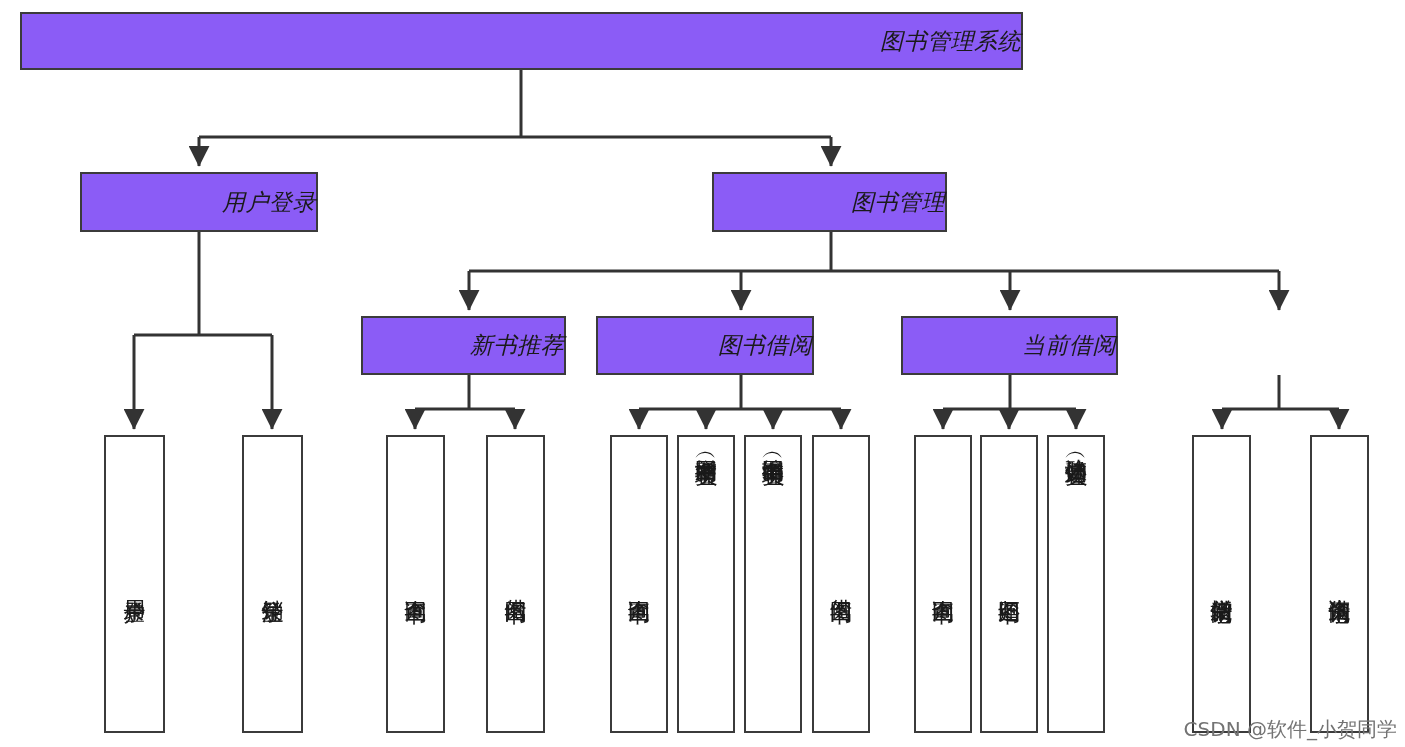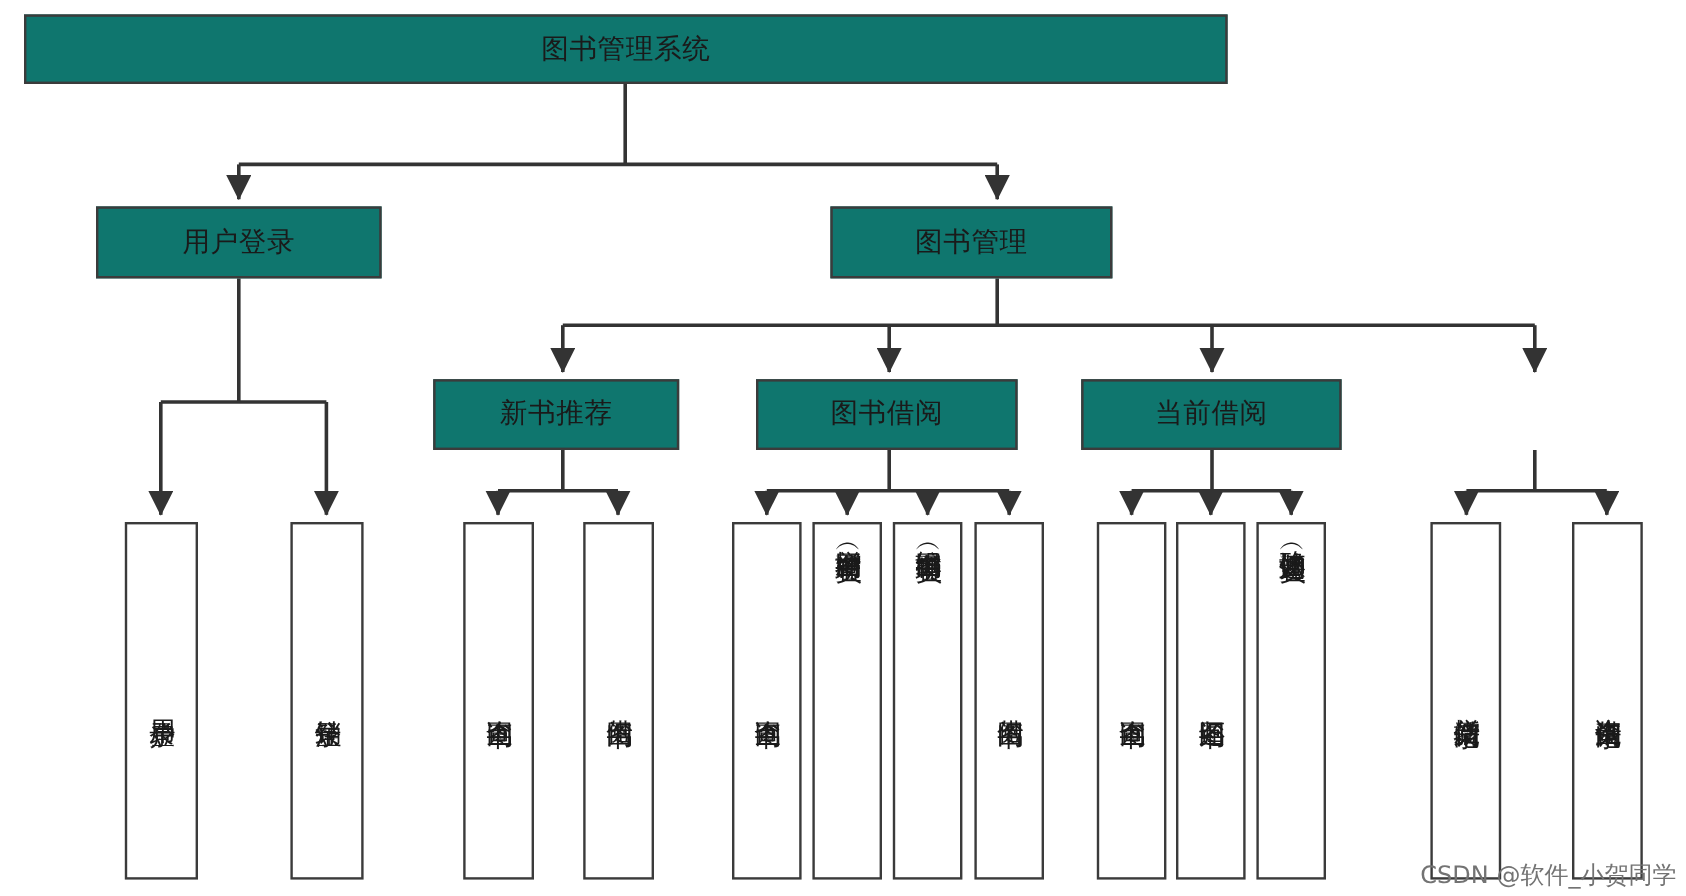--- a/index.html
+++ b/index.html
@@ -20,25 +20,26 @@
   svg.diagram {
     position: absolute;
     left: 0;
     top: 0;
     width: 1405px;
     height: 747px;
   }
   .node-box {
     position: absolute;
     box-sizing: border-box;
-    background: #0f766e;
+    background: #8b5cf6;
     border: 2.5px solid #3b3b3b;
     display: flex;
     align-items: center;
-    justify-content: center;
+    justify-content: flex-end;
+    font-style: italic;
   }
   .node-label {
     font-size: 23px;
     color: #1a1a1a;
     letter-spacing: 0.5px;
     line-height: 1.25;
     white-space: nowrap;
     font-family: "DejaVu Sans", "Liberation Sans", sans-serif;
   }
   .leaf-box {
@@ -131,28 +132,28 @@
     </g>
   </svg>
 
   <div class="node-box" style="left:20px; top:12px; width:1003px; height:58px;">
     <span class="node-label">图书管理系统</span>
   </div>
 
   <div class="node-box" style="left:80px; top:172px; width:238px; height:60px;">
     <span class="node-label">用户登录</span>
   </div>
-  <div class="node-box" style="left:692px; top:172px; width:235px; height:60px;">
+  <div class="node-box" style="left:712px; top:172px; width:235px; height:60px;">
     <span class="node-label">图书管理</span>
   </div>
 
   <div class="node-box" style="left:361px; top:316px; width:205px; height:59px;">
     <span class="node-label">新书推荐</span>
   </div>
-  <div class="node-box" style="left:630px; top:316px; width:218px; height:59px;">
+  <div class="node-box" style="left:596px; top:316px; width:218px; height:59px;">
     <span class="node-label">图书借阅</span>
   </div>
   <div class="node-box" style="left:901px; top:316px; width:217px; height:59px;">
     <span class="node-label">当前借阅</span>
   </div>
 
   <div class="leaf-box" style="left:104px; top:435px; width:61px; height:298px;">
     <span class="leaf-label">用户登录</span>
   </div>
   <div class="leaf-box" style="left:242px; top:435px; width:61px; height:298px;">

